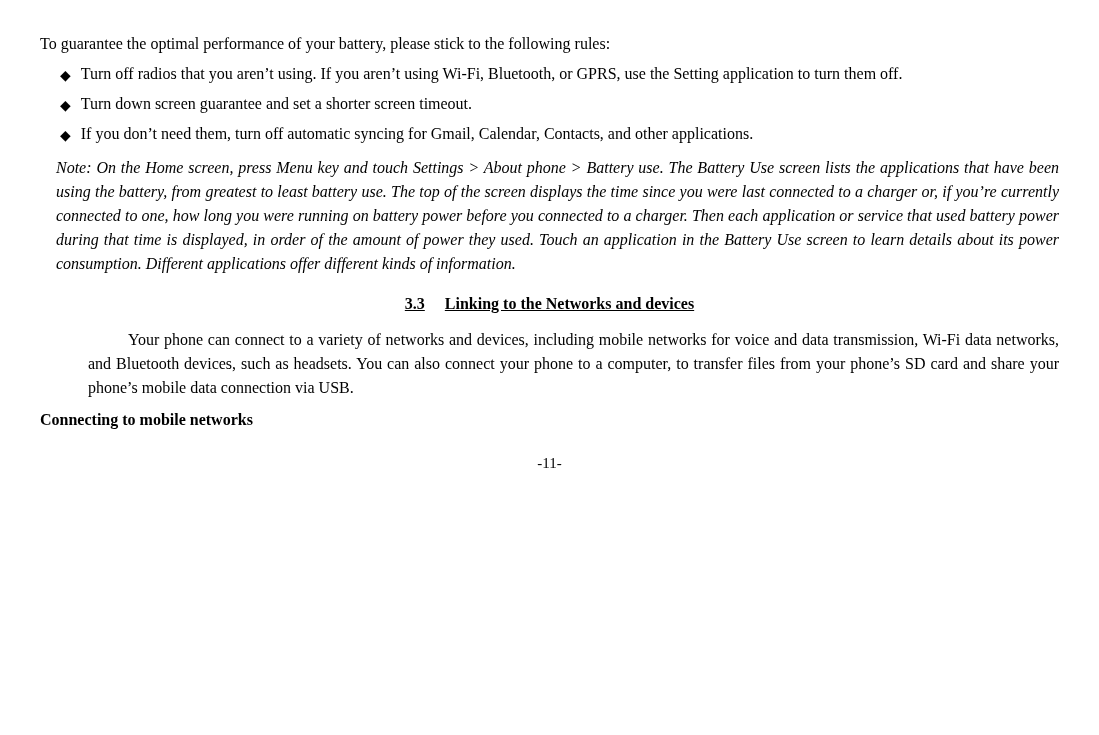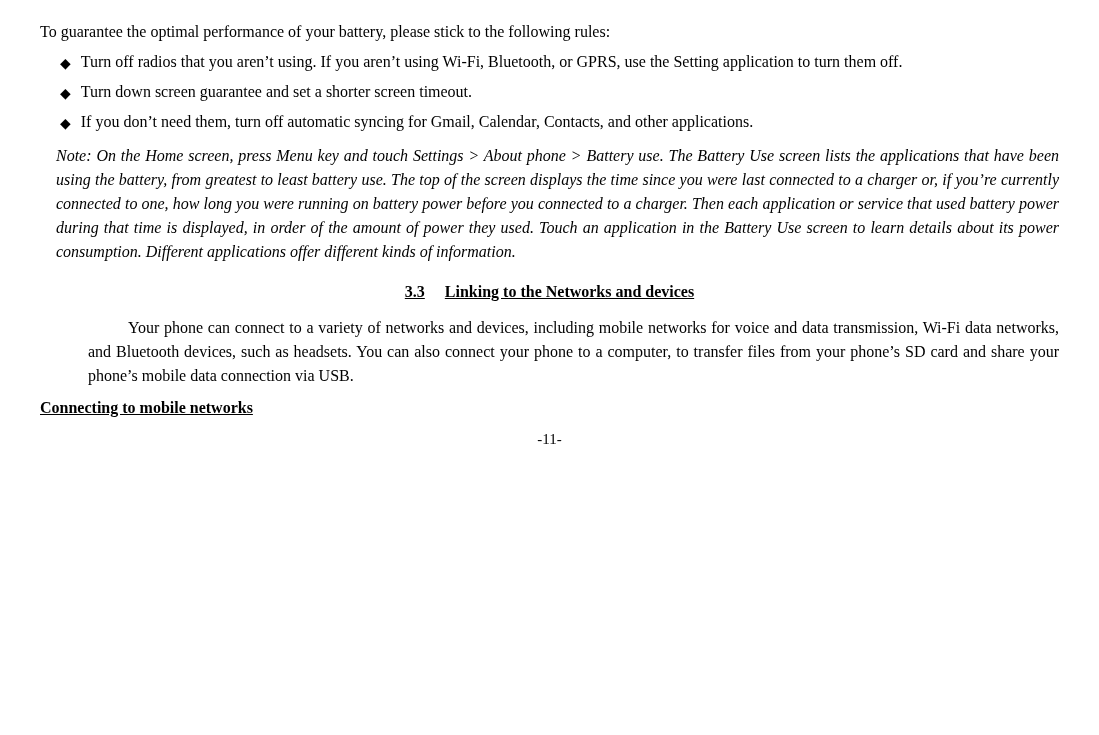--- a/index.html
+++ b/index.html
@@ -20,20 +20,21 @@
 
     .page-content {
       max-width: 1020px;
       margin: 0 auto;
       line-height: 1.5;
     }
 
     .intro-text {
       text-align: justify;
       margin-bottom: 6px;
+      margin-top: 12px;
     }
 
     .bullet-list {
       list-style: none;
       margin-left: 20px;
       margin-bottom: 10px;
     }
 
     .bullet-list li {
       display: flex;
@@ -68,23 +69,22 @@
       margin: 16px 0 12px 0;
       text-decoration: underline;
     }
 
     .section-heading-number {
       margin-right: 20px;
     }
 
     .subsection-heading {
       font-weight: bold;
-      margin-bottom: 8px;
+      margin-bottom: 20px;
       margin-top: 8px;
-      text-decoration: underline;
     }
 
     .page-number {
       text-align: center;
       margin-top: 7px;
       font-size: 15px;
     }
 
     .indent-text {
       text-indent: 40px;

